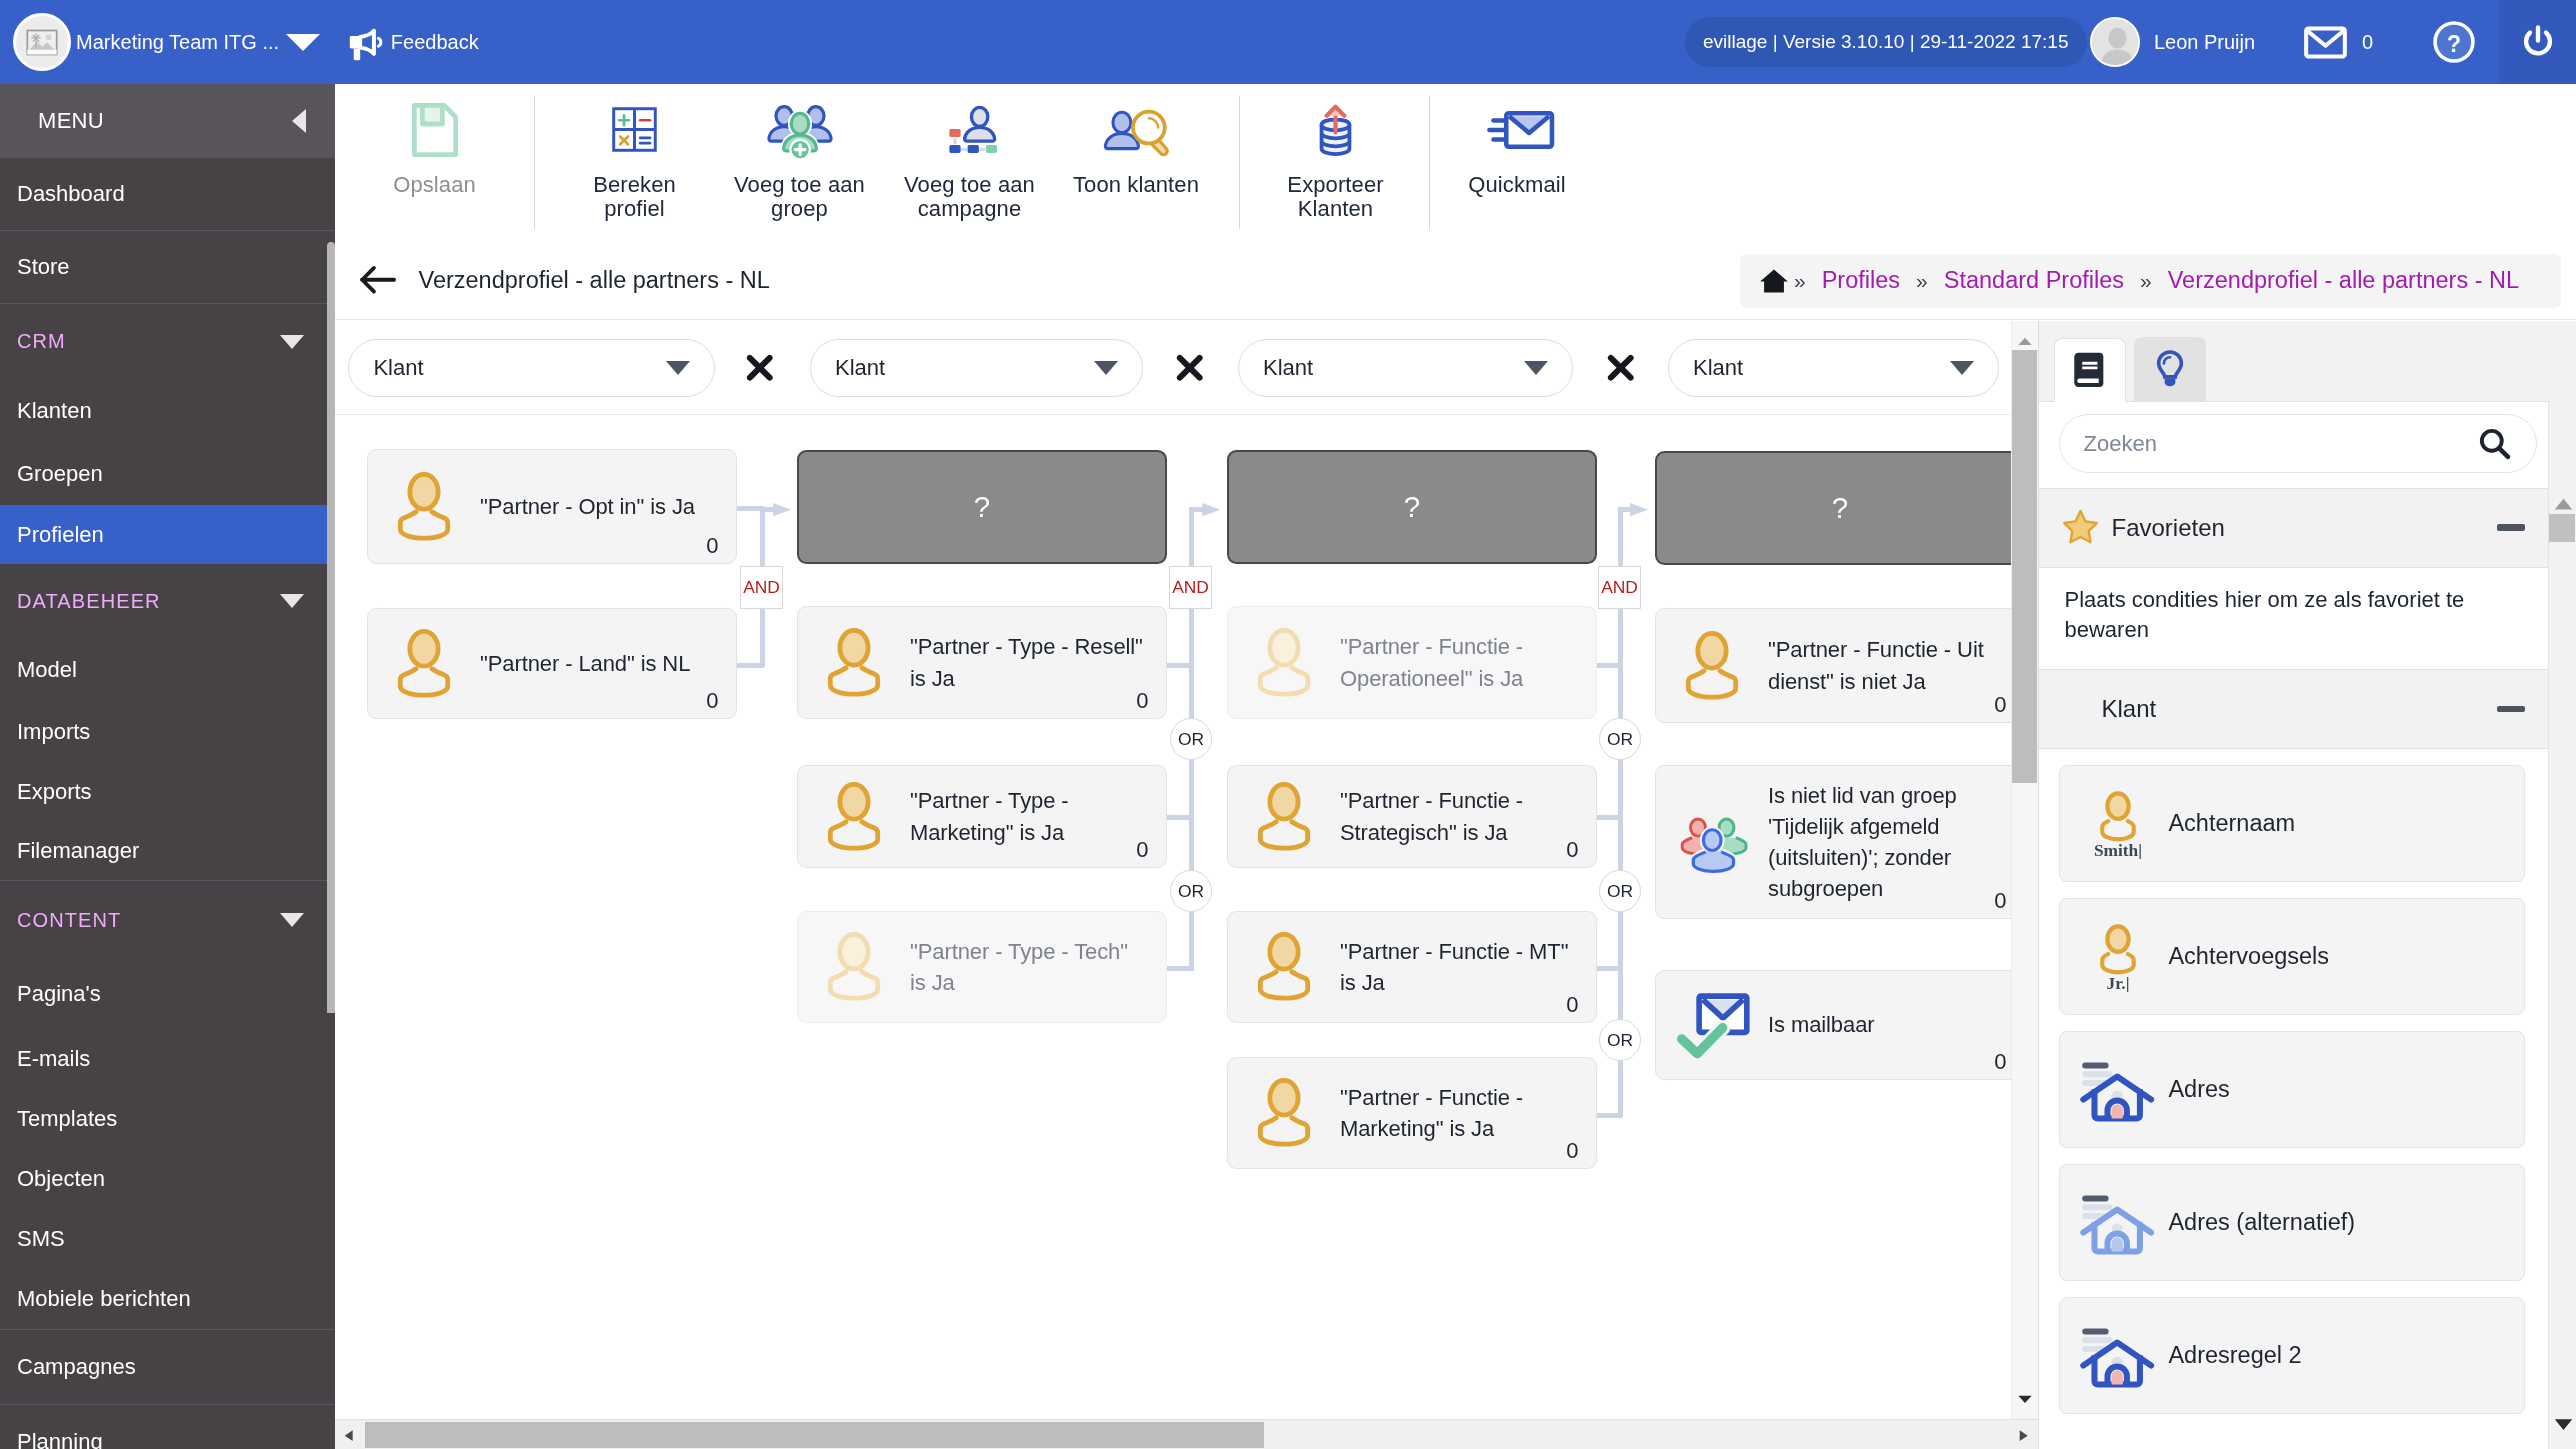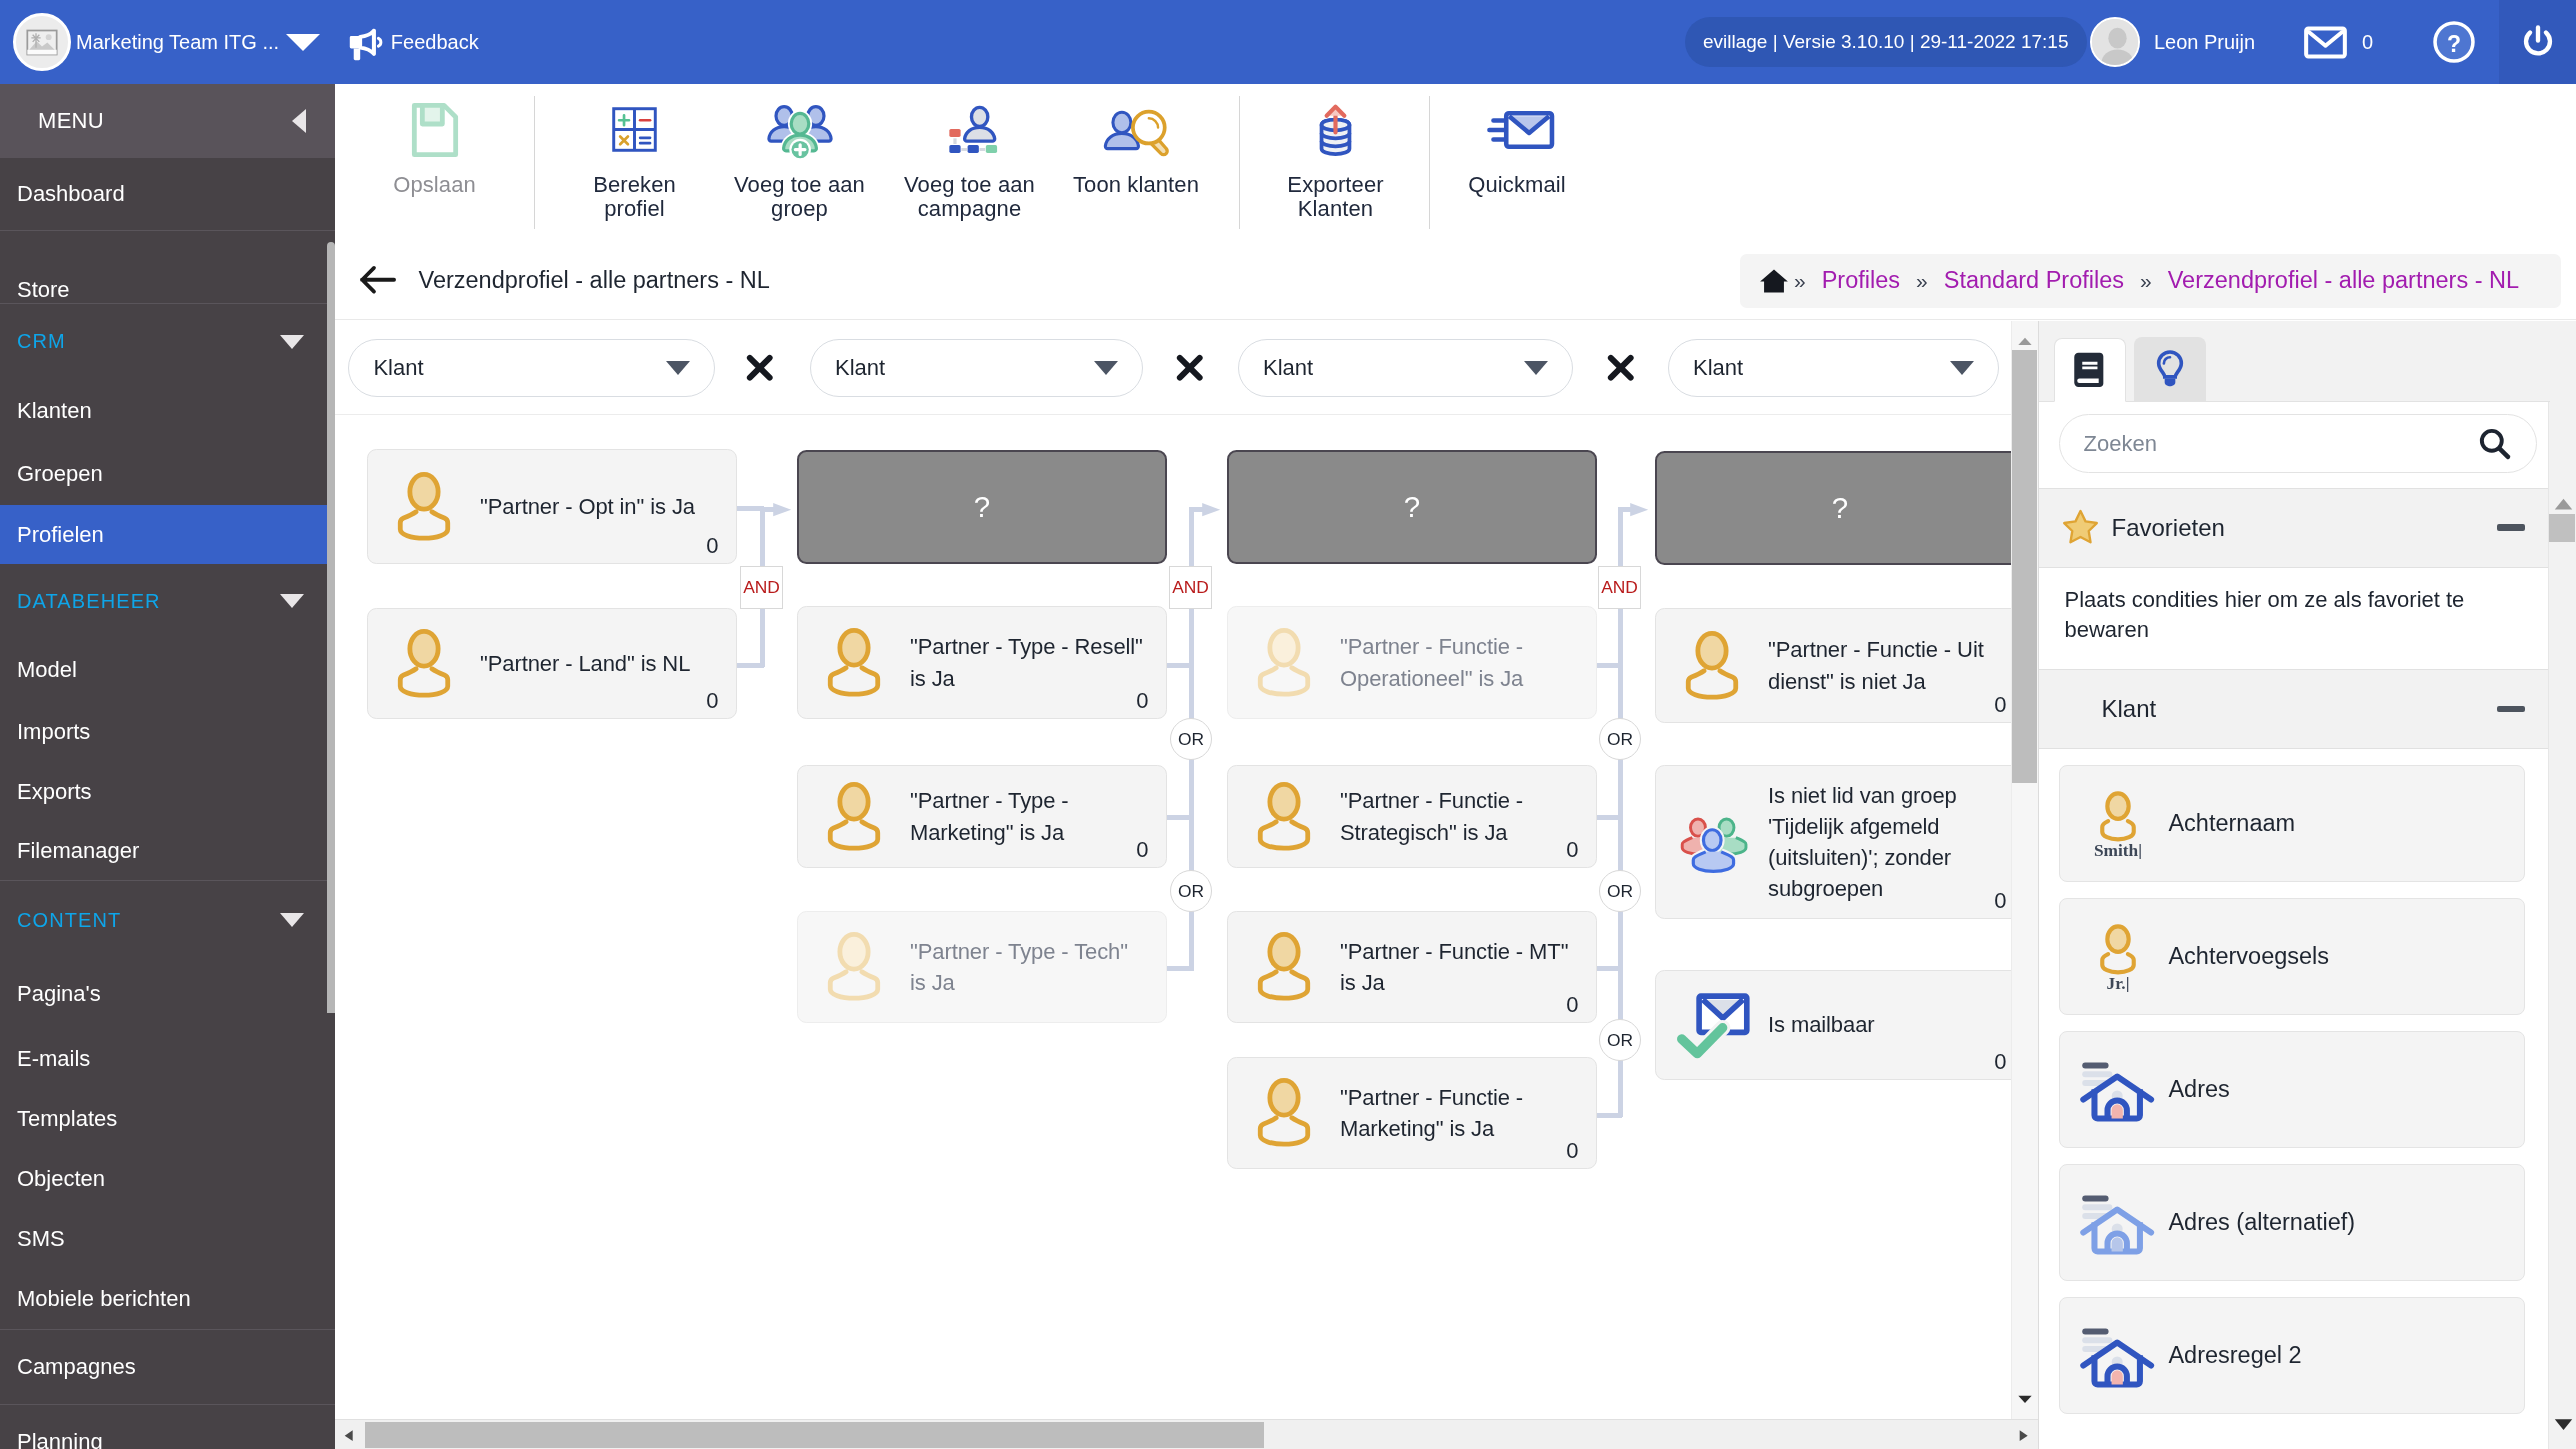--- a/index.html
+++ b/index.html
@@ -21,21 +21,21 @@
 .tb-powerwrap{position:absolute;right:0;top:0;width:77px;height:84px;background:#3259bb;display:flex;align-items:center;justify-content:center}
 
 .sidebar{position:absolute;left:0;top:84px;width:335px;height:1365px;background:#474246;overflow:hidden}
 .menuhead{height:74px;background:#59535a;display:flex;align-items:center;justify-content:space-between;padding:0 29.5px 0 38px}
 .menuhead span{color:#fff;font-size:22px;letter-spacing:0.3px}
 .menu-caret{width:0;height:0;border-top:12.7px solid transparent;border-bottom:12.7px solid transparent;border-right:14px solid #e9e6e8}
 .mi{height:60px;display:flex;align-items:center;padding-left:17px;color:#fff;font-size:22px;position:relative}
 .mi.sep{border-top:1.3px solid #5a555b;height:72px}
 .mi.tall{height:76px}
 .mi.active{background:#3761c8}
-.mi.group{color:#0ea5e9;font-size:20px;letter-spacing:1.1px;height:72px;justify-content:space-between;padding-right:31px}
+.mi.group{color:#f0abfc;font-size:20px;letter-spacing:1.1px;height:72px;justify-content:space-between;padding-right:31px}
 .mi.group .gcaret{width:0;height:0;border-left:12.7px solid transparent;border-right:12.7px solid transparent;border-top:14px solid #e9e6e8}
 .sb-thumb{position:absolute;right:0;top:158px;width:8px;height:771px;background:#b6b6b6;border-radius:4.7px 4.7px 0 0}
 
 .toolbar{position:absolute;left:335px;top:84px;right:0;height:158px;background:#fff;border-bottom:1.3px solid #e6e6e6}
 .tbtn{position:absolute;top:0;display:flex;flex-direction:column;align-items:center;justify-content:flex-start;padding-top:14.8px}
 .tbtn .ico{height:62px;display:flex;align-items:center;justify-content:center}
 .tbtn .lbl{margin-top:12px;font-size:22px;color:#20293c;text-align:center;line-height:1.12;letter-spacing:0.1px}
 .tbtn.dis .lbl{color:#8e8e93}
 .tsep{position:absolute;top:12px;width:1.3px;height:133px;background:#d6d6d6}
 
@@ -149,21 +149,21 @@
 
 <div class="sidebar">
   <div class="menuhead">
     <span>MENU</span>
     <div class="menu-caret"></div>
   </div>
   <div id="menu-items">
       <div class="mi tall" style="height: 72px;">
         <span>Dashboard</span>
       </div>
-      <div class="mi sep tall" style="height: 73px; align-items: flex-end;">
+      <div class="mi sep tall" style="height: 73px;">
         <span>Store</span>
       </div>
       <div class="mi group sep" style="height: 76px;">
         <span>CRM</span>
         <span class="gcaret"></span>
       </div>
       <div class="mi" style="height: 63px;">
         <span>Klanten</span>
       </div>
       <div class="mi" style="height: 63px;">

